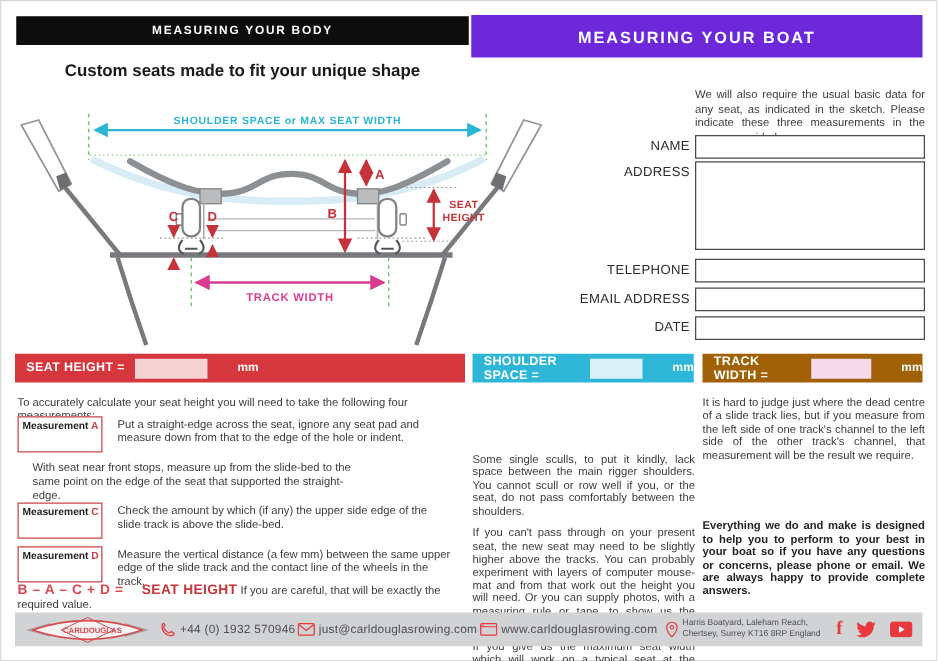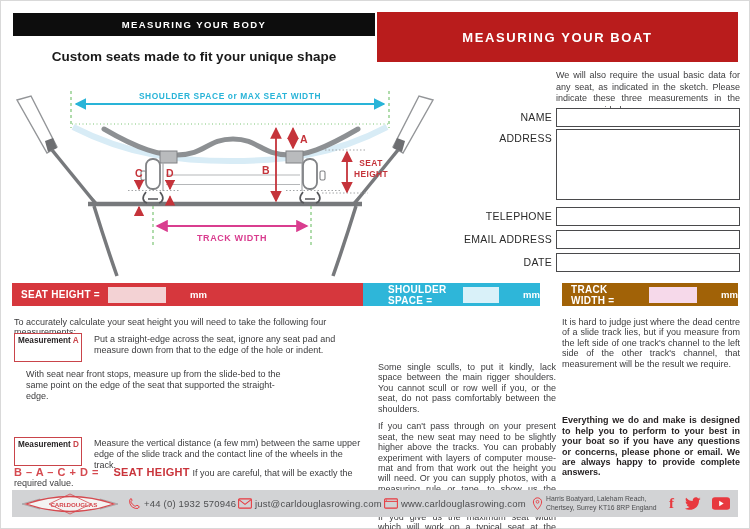--- a/index.html
+++ b/index.html
@@ -5,35 +5,35 @@
   html,body{margin:0;padding:0;background:#ffffff;}
   #page{
     position:relative;width:750px;height:529px;background:#fff;
     font-family:"Liberation Sans",sans-serif;color:#231f20;overflow:hidden;
     box-shadow:inset 0 0 0 1px #d9d9d9;
   }
   .abs{position:absolute;}
   
   #hdr-body{left:13px;top:13px;width:362px;height:23px;background:#0d0d0d;color:#fff;
     display:flex;align-items:center;justify-content:center;font-size:9.5px;font-weight:bold;letter-spacing:1.4px;}
-  #hdr-boat{left:377px;top:12px;width:361px;height:50px;background:#b91c1c;color:#fff;
+  #hdr-boat{left:377px;top:12px;width:361px;height:34px;background:#6d28d9;color:#fff;
     display:flex;align-items:center;justify-content:center;font-size:13px;font-weight:bold;letter-spacing:1.6px;}
   #subtitle{left:13px;top:49px;width:362px;text-align:center;font-size:13.5px;font-weight:bold;color:#1a1a1a;}
   
   #boat-intro{left:556px;top:70px;width:184px;font-size:9px;line-height:1.3;text-align:justify;color:#3c3c3e;}
   .flabel{width:112px;left:440px;text-align:right;font-size:10.5px;letter-spacing:.3px;color:#2b2b2b;}
   .fbox{left:556px;width:184px;background:#fff;border:1px solid #4a4a4c;box-sizing:border-box;}
   
   .bar{top:283px;height:23px;display:flex;align-items:center;color:#fff;font-weight:bold;}
   .bar .lbl{font-size:10px;letter-spacing:.3px;}
   .bar .inp{height:16px;width:58px;margin-left:8px;border:none;}
   .bar .unit{font-size:9.5px;margin-left:24px;font-weight:bold;}
   #bar-seat{left:12px;width:360px;background:#d6373d;padding-left:9px;box-sizing:border-box;}
   #bar-seat .inp{background:#f3d2d4;}
-  #bar-shoulder{left:363px;width:177px;background:#2eb6d9;padding-left:25px;box-sizing:border-box;}
+  #bar-shoulder{left:378px;width:177px;background:#2eb6d9;padding-left:9px;box-sizing:border-box;}
   #bar-shoulder .inp{background:#d9f1f9;}
   #bar-track{left:562px;width:176px;background:#a16207;padding-left:9px;box-sizing:border-box;}
   #bar-track .inp{background:#f6d9ea;}
   
   .coltext{font-size:9px;line-height:1.16;color:#3c3c3e;}
   #col1{left:14px;top:317px;width:354px;}
   #col1 .intro{font-size:9px;margin-bottom:7px;color:#3c3c3e;}
   .mrow{position:absolute;left:0;display:flex;}
   .mbox{width:68px;height:29px;border:1.3px solid #c9444a;background:#fff;box-sizing:border-box;
     font-size:8.2px;font-weight:bold;padding:2px 0 0 3px;color:#231f20;flex:none;}
@@ -176,20 +176,24 @@
 
   <div class="abs" id="col1" style="height:165px">
     <div class="intro">To accurately calculate your seat height you will need to take the following four measurements:</div>
     <div class="mrow" style="top:16px">
       <div class="mbox"><span>Measurement</span> <span class="letter">A</span></div>
       <div class="mtext">Put a straight-edge across the seat, ignore any seat pad and measure down from that to the edge of the hole or indent.</div>
     </div>
     <div class="mrow" style="top:51px">
       <div class="mtext">With seat near front stops, measure up from the slide-bed to the same point on the edge of the seat that supported the straight-edge.</div>
     </div>
+    <div class="mrow" style="top:85px">
+      <div class="mbox"><span>Measurement</span> <span class="letter">C</span></div>
+      <div class="mtext">Check the amount by which (if any) the upper side edge of the slide track is above the slide-bed.</div>
+    </div>
     <div class="mrow" style="top:120px">
       <div class="mbox"><span>Measurement</span> <span class="letter">D</span></div>
       <div class="mtext">Measure the vertical distance (a few mm) between the same upper edge of the slide track and the contact line of the wheels in the track.</div>
     </div>
     <div id="formula">
       <span class="eq">B – A – C + D =</span>
       <span class="res">SEAT HEIGHT</span>
       <span class="note">If you are careful, that will be exactly the required value.</span>
     </div>
   </div>

